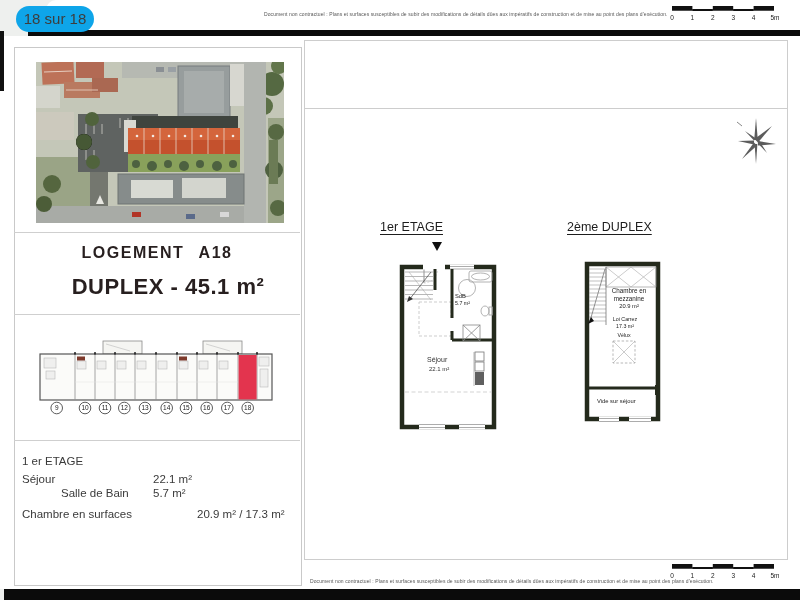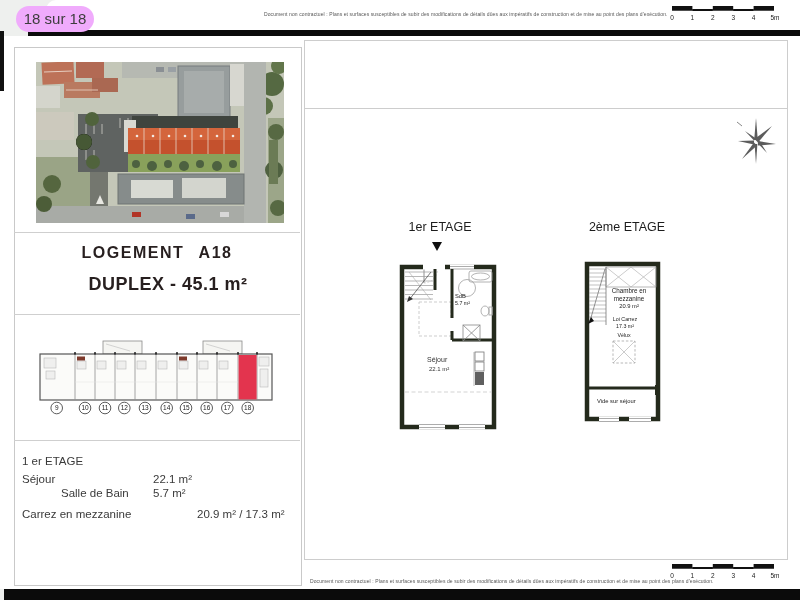--- a/index.html
+++ b/index.html
@@ -2,43 +2,43 @@
 <html><head>
 <meta charset="utf-8">
 <style>
   html,body{margin:0;padding:0;background:#eef0ee;}
   .stage{position:relative;width:800px;height:600px;overflow:hidden;
          font-family:"Liberation Sans",sans-serif;background:#eef0ee;}
   .abs{position:absolute;}
   
   .top-strip{left:46px;top:0;width:754px;height:30px;background:#fff;
              border-radius:10px 0 0 10px;border-bottom:1px solid #e5e5e5;}
-  .pill{left:16px;top:6px;width:78px;height:26px;background:#f0abfc;border-radius:14px;
+  .pill{left:16px;top:6px;width:78px;height:26px;background:#0ea5e9;border-radius:14px;
         color:#3d3d3d;font-size:15px;line-height:26px;text-align:center;z-index:6;}
   .page-gap{left:28px;top:30px;width:772px;height:6px;background:#0b0b0b;z-index:5;}
   .left-edge{left:0;top:31px;width:4px;height:60px;background:#111;z-index:5;}
   .page{left:0;top:36px;width:800px;height:553px;background:#ffffff;}
   .bottom-bar{left:4px;top:589px;width:796px;height:11px;background:#0b0b0b;}
   
   .left-box{left:14px;top:47px;width:286px;height:537px;border:1px solid #c9c9c9;background:#fff;}
   .divider{left:14px;width:286px;height:0;border-top:1px solid #cfcfcf;}
   .title1{left:14px;top:244px;width:286px;text-align:center;font-size:16px;font-weight:bold;
           letter-spacing:1.5px;word-spacing:9px;color:#271f1f;}
-  .title2{left:14px;top:274px;width:308px;text-align:center;font-size:18px;font-weight:bold;
+  .title2{left:14px;top:274px;width:308px;text-align:center;font-size:22px;font-weight:bold;
           letter-spacing:.5px;color:#271f1f;}
   .areas-head{left:22px;top:455px;font-size:11.5px;color:#3a3a3a;
               text-underline-offset:2px;}
   .arow{font-size:11.5px;color:#3a3a3a;}
   .alabel{left:22px;}
   .avalue{left:153px;}
   
   .rt-box{left:304px;top:40px;width:482px;height:68px;border:1px solid #cdcdcd;background:#fff;}
   .rm-box{left:304px;top:108px;width:482px;height:450px;border:1px solid #cdcdcd;background:#fff;}
-  .plan-head{font-size:12.5px;color:#1d1d1d;text-underline-offset:3px;
-             width:120px;text-align:center;}
+  .plan-head{font-size:12.5px;color:#1d1d1d;text-decoration:underline;text-underline-offset:3px;
+             width:120px;}
   .tri{width:0;height:0;border-left:5px solid transparent;border-right:5px solid transparent;
        border-top:9px solid #101010;}
   .disclaimer{font-size:5px;color:#555;white-space:nowrap;letter-spacing:.1px;}
   svg text{font-family:"Liberation Sans",sans-serif;}
 </style>
 </head>
 <body>
 
 <div class="stage">
 
@@ -252,21 +252,21 @@
       <text x="197.3" y="72.3">17</text>
       <text x="217.7" y="72.3">18</text>
     </g>
   </svg>
 
   <div class="abs areas-head">1 er ETAGE</div>
   <div class="abs arow alabel" style="top:473px;">Séjour</div>
   <div class="abs arow avalue" style="top:473px;">22.1 m²</div>
   <div class="abs arow alabel" style="top:487px;margin-left:39px;">Salle de Bain</div>
   <div class="abs arow avalue" style="top:487px;">5.7 m²</div>
-  <div class="abs arow alabel" style="top:508px;">Carrez en mezzanine</div>
+  <div class="abs arow alabel" style="top:508px;">Chambre en surfaces</div>
   <div class="abs arow avalue" style="top:508px;margin-left:44px;">20.9 m² / 17.3 m²</div>
 
   <div class="abs rt-box"></div>
   <div class="abs rm-box"></div>
 
   <svg class="abs" style="left:730px;top:114px;" width="48" height="52" viewBox="0 0 48 52">
     <g fill="#5c5c5c">
       <polygon points="26,4 24.2,26 27.8,26"></polygon>
       <polygon points="26,50 24.6,30 27.4,30"></polygon>
       <polygon points="46,30 28,27 28,31.5"></polygon>
@@ -338,21 +338,21 @@
     <line x1="77" y1="96" x2="77" y2="130" stroke="#999" stroke-width="0.7"></line>
 
     <line x1="8" y1="136" x2="94" y2="136" stroke="#c8c8c8" stroke-width="0.8" stroke-dasharray="4,2.5"></line>
 
     <text x="58" y="42" font-size="5.8" fill="#222">SdB</text>
     <text x="58" y="49" font-size="5.3" fill="#222">5.7 m²</text>
     <text x="30" y="106" font-size="7" fill="#333">Séjour</text>
     <text x="32" y="115" font-size="6" fill="#333">22.1 m²</text>
   </svg>
 
-  <div class="abs plan-head" style="left:567px;top:220px;">2ème ETAGE</div>
+  <div class="abs plan-head" style="left:567px;top:220px;">2ème DUPLEX</div>
 
   <svg class="abs" style="left:581px;top:259px;" width="84" height="166" viewBox="0 0 84 166">
     <rect x="6" y="5" width="71" height="155" fill="#fff" stroke="#242a1c" stroke-width="4.5"></rect>
 
     <rect x="25" y="8" width="50" height="20" fill="none" stroke="#999" stroke-width="0.7"></rect>
     <g stroke="#aaa" stroke-width="0.6">
       <line x1="25" y1="8" x2="50" y2="28"></line>
         <line x1="50" y1="8" x2="25" y2="28"></line>
       <line x1="50" y1="8" x2="75" y2="28"></line>
         <line x1="75" y1="8" x2="50" y2="28"></line>

